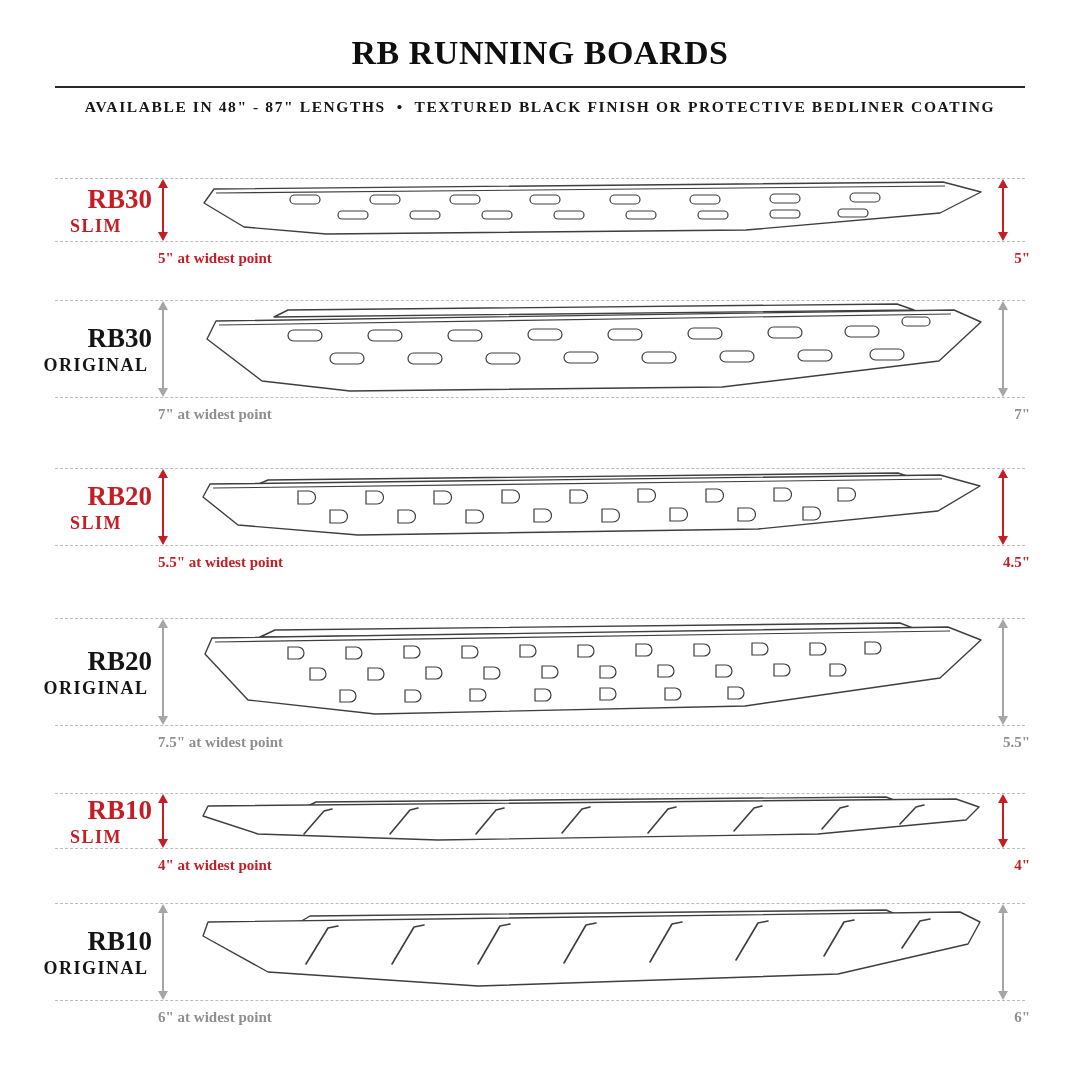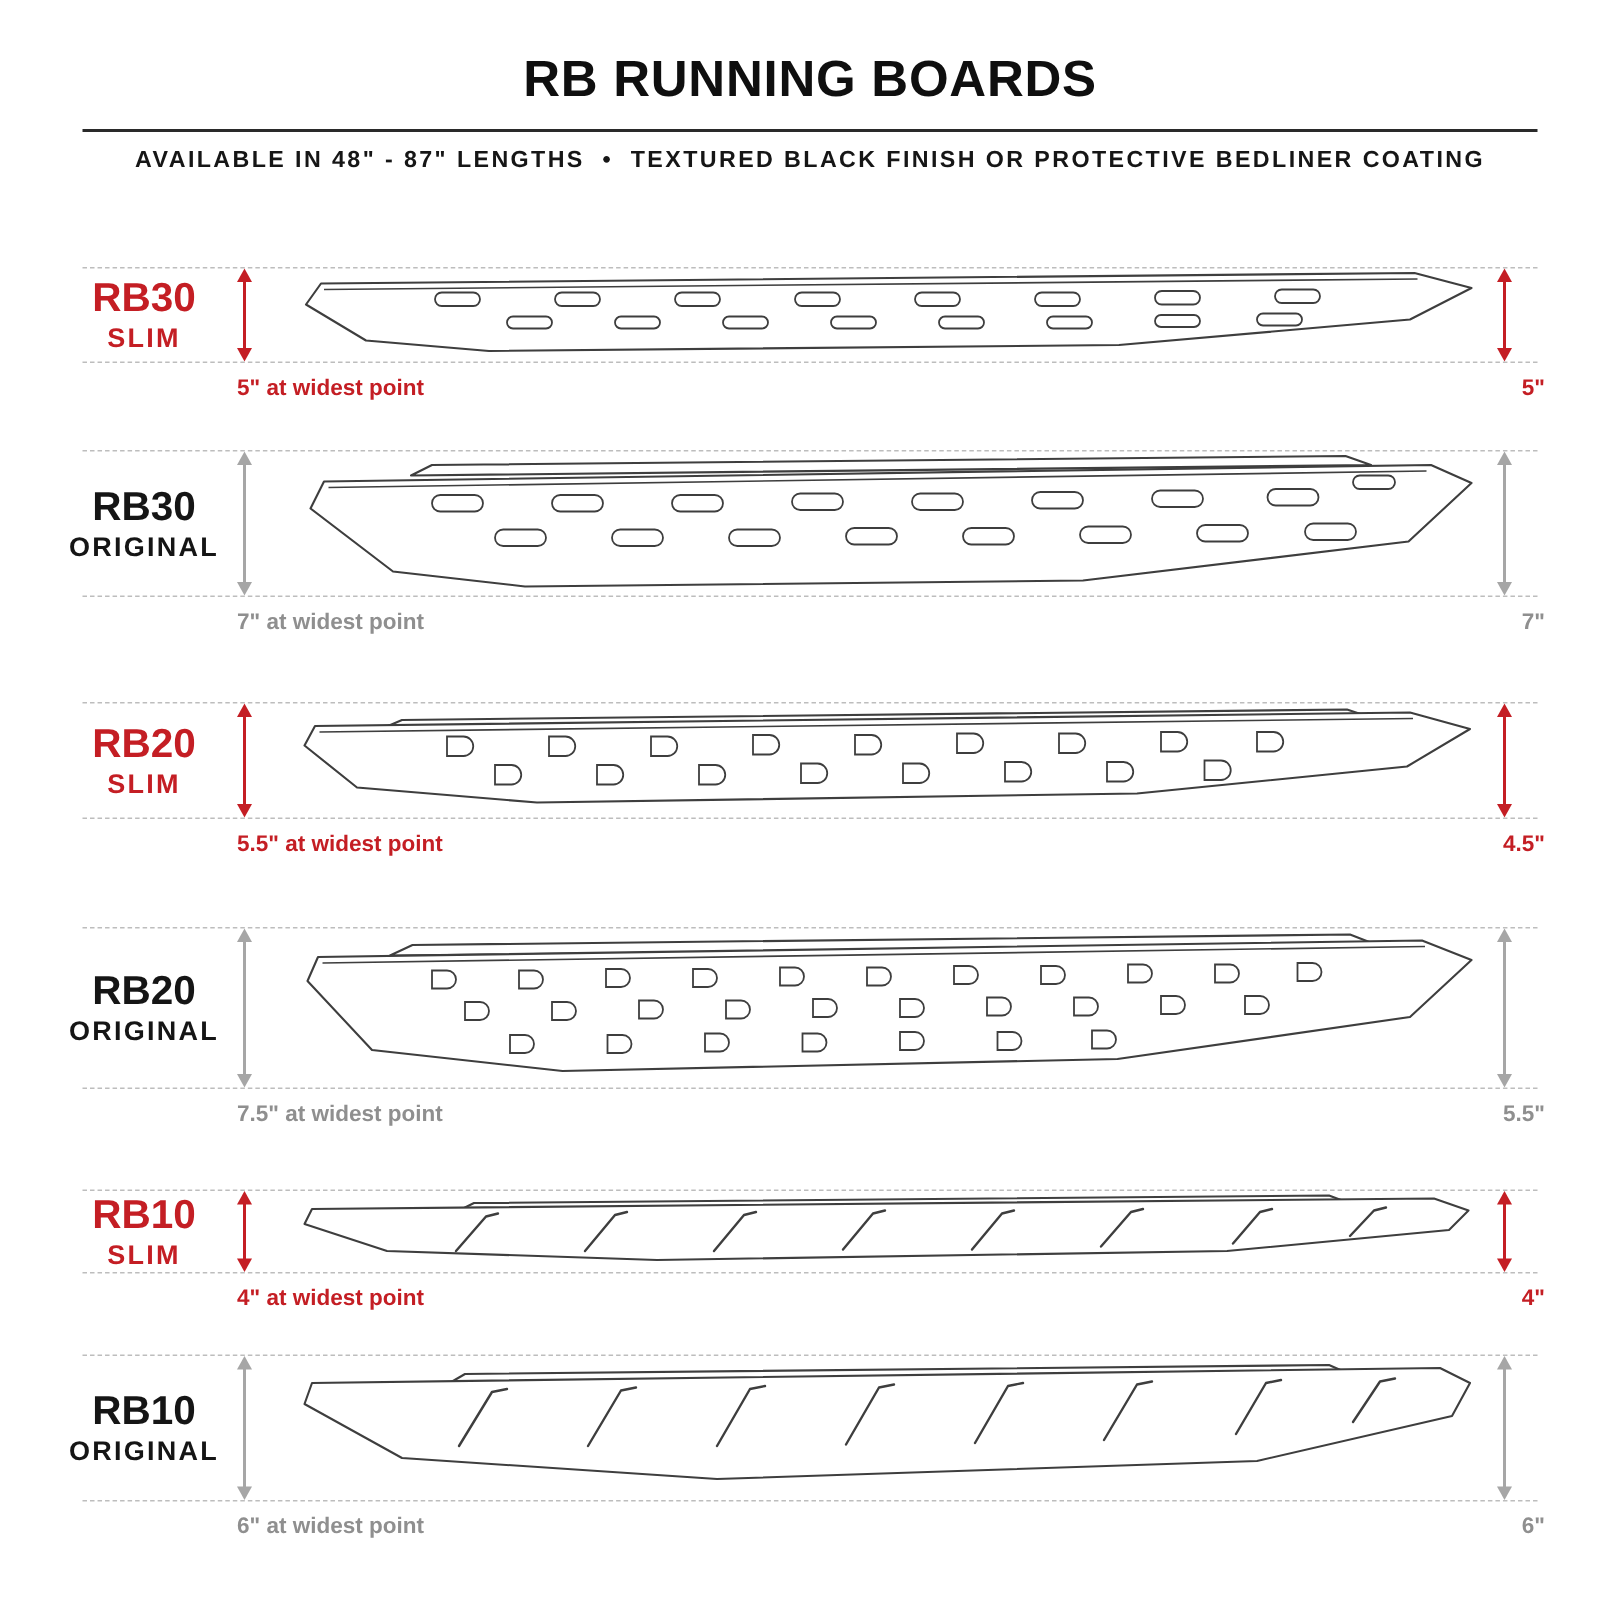--- a/index.html
+++ b/index.html
@@ -1,18 +1,18 @@
 <!DOCTYPE html>
 <html><head>
 <meta charset="utf-8">
 <style>
   html,body{margin:0;padding:0;background:#fff;}
   .canvas{
     position:relative;width:1080px;height:1080px;background:#ffffff;
-    font-family:Liberation Sans, sans-serif;overflow:hidden;color:#111;
+    font-family:Liberation Serif, serif;overflow:hidden;color:#111;
   }
   
   .title{
     position:absolute;top:34px;left:0;right:0;margin:0;text-align:center;
     font-size:34px;font-weight:900;letter-spacing:.5px;color:#0f0f0f;
   }
   .header-rule{
     position:absolute;top:86px;left:55px;right:55px;height:0;
     border-top:2px solid #2a2a2a;
   }
@@ -25,21 +25,21 @@
   .row{position:absolute;left:0;right:0;}
   .row.slim{--c:#c41e24;--label:#c41e24;--note:#c41e24;}
   .row.orig{--c:#a6a6a6;--label:#151515;--note:#8f8f8f;}
   .dash{position:absolute;left:55px;right:55px;height:0;border-top:1px dashed #bdbdbd;}
   .dash.top{top:0;}
   .dash.bottom{bottom:0;}
   .label{
     position:absolute;left:40px;width:112px;top:50%;transform:translateY(-50%);
     text-align:center;line-height:1;
   }
-  .model{font-size:27px;font-weight:900;color:var(--label);}
+  .model{font-size:27px;font-weight:900;color:var(--label);text-align:right;}
   .variant{font-size:18px;font-weight:700;letter-spacing:1.5px;margin-top:4px;color:var(--label);}
   .note{
     position:absolute;top:calc(100% + 9px);font-size:15px;font-weight:700;
     color:var(--note);white-space:nowrap;line-height:1;
   }
   .note-left{left:158px;}
   .note-right{right:50px;width:80px;text-align:right;}
   
   .v-arrow{position:absolute;top:3px;bottom:3px;width:2px;margin-left:-1px;background:currentColor;color:var(--c);}
   .v-arrow::before{

